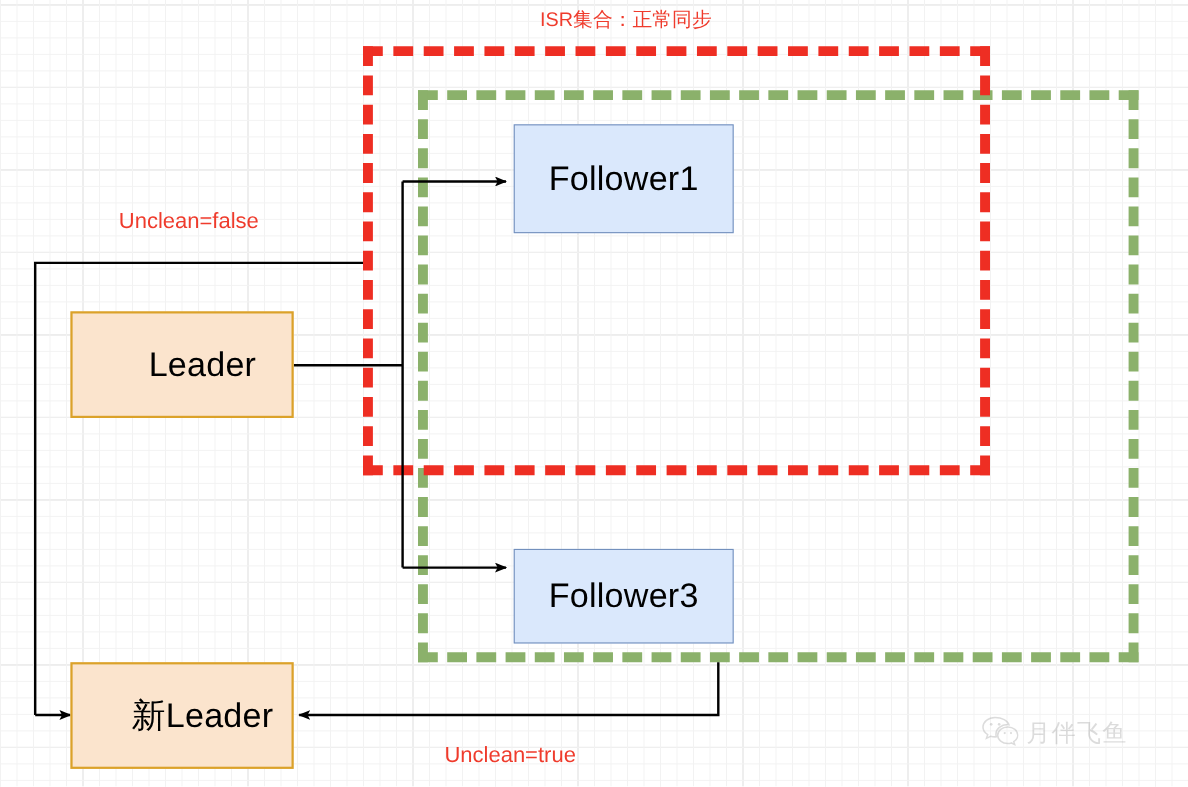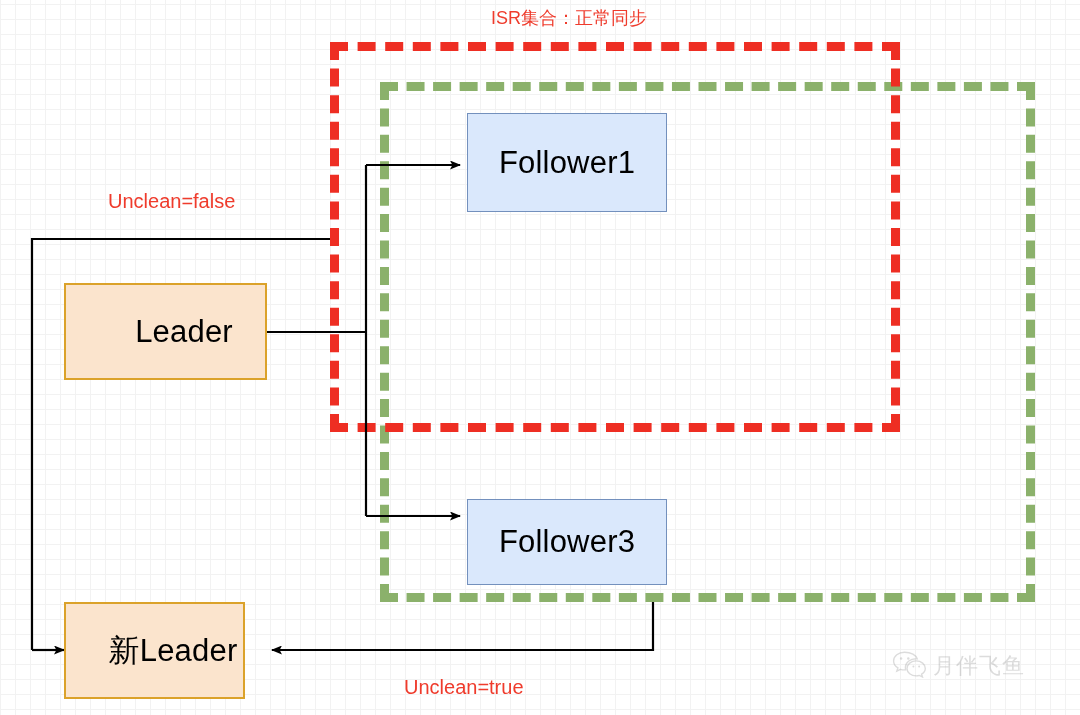--- a/index.html
+++ b/index.html
@@ -119,21 +119,21 @@
 
 
   <div class="node node-follower" style="left:467px; top:466px; width:200px; height:86px;margin-top:33px;">
     <span>Follower3</span>
   </div>
 
   <div class="node node-leader" style="left:64px; top:283px; width:203px; height:97px;">
     <span>Leader</span>
   </div>
 
-  <div class="node node-leader" style="left:64px; top:602px; width:181px; height:97px;">
+  <div class="node node-leader" style="left:64px; top:602px; width:203px; height:97px;">
     <span>新Leader</span>
   </div>
 
   <div class="label title-label" style="left:491px; top:6px;">ISR集合：正常同步</div>
 
   <div class="label small-label" style="left:108px; top:190px;">Unclean=false</div>
 
   <div class="label small-label" style="left:404px; top:676px;">Unclean=true</div>
 
   <div class="watermark" style="left:892px; top:650px;">

